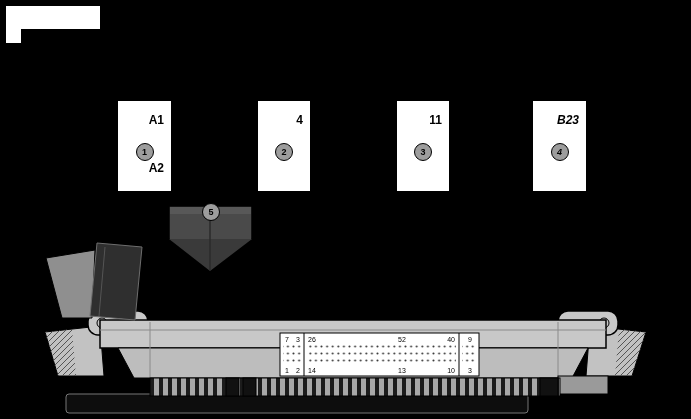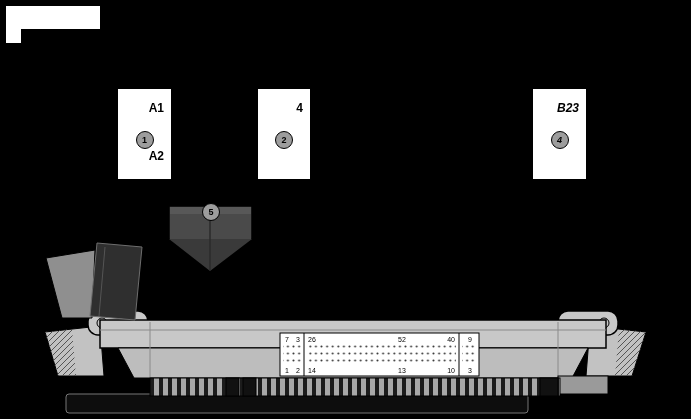--- a/index.html
+++ b/index.html
@@ -7,21 +7,21 @@
     position:relative; width:691px; height:419px; background:#000;
     overflow:hidden; font-family:"Liberation Sans", sans-serif;
   }
   .stage svg { position:absolute; left:0; top:0; }
 
   
   .corner-a { position:absolute; left:6px; top:6px; width:94px; height:23px; background:#fff; }
   .corner-b { position:absolute; left:6px; top:29px; width:15px; height:14px; background:#fff; }
 
   
-  .card { position:absolute; top:88px; height:92px; background:#fff; border:1px solid #000; box-sizing:border-box; }
+  .card { position:absolute; top:100px; height:92px; background:#fff; border:1px solid #000; box-sizing:border-box; }
   .card.c1 { left:117px; width:55px; }
   .card.c2 { left:257px; width:54px; }
   .card.c3 { left:396px; width:54px; }
   .card.c4 { left:532px; width:55px;font-style:italic; }
   .card-label { position:absolute; right:7px; font-size:12px; font-weight:bold; color:#000; line-height:13px; }
   .card-label.top { top:13px; }
   .card-label.bottom { top:61px; }
 
   .badge {
     width:16px; height:16px; border-radius:50%;
@@ -129,20 +129,24 @@
     <div class="card-label top">A1</div>
     <div class="badge">1</div>
     <div class="card-label bottom">A2</div>
   </div>
 
   <div class="card c2">
     <div class="card-label top">4</div>
     <div class="badge">2</div>
   </div>
 
+  <div class="card c3">
+    <div class="card-label top">11</div>
+    <div class="badge">3</div>
+  </div>
 
   <div class="card c4">
     <div class="card-label top">B23</div>
     <div class="badge">4</div>
   </div>
 
   <div class="badge b5">5</div>
 
 </div>
 

